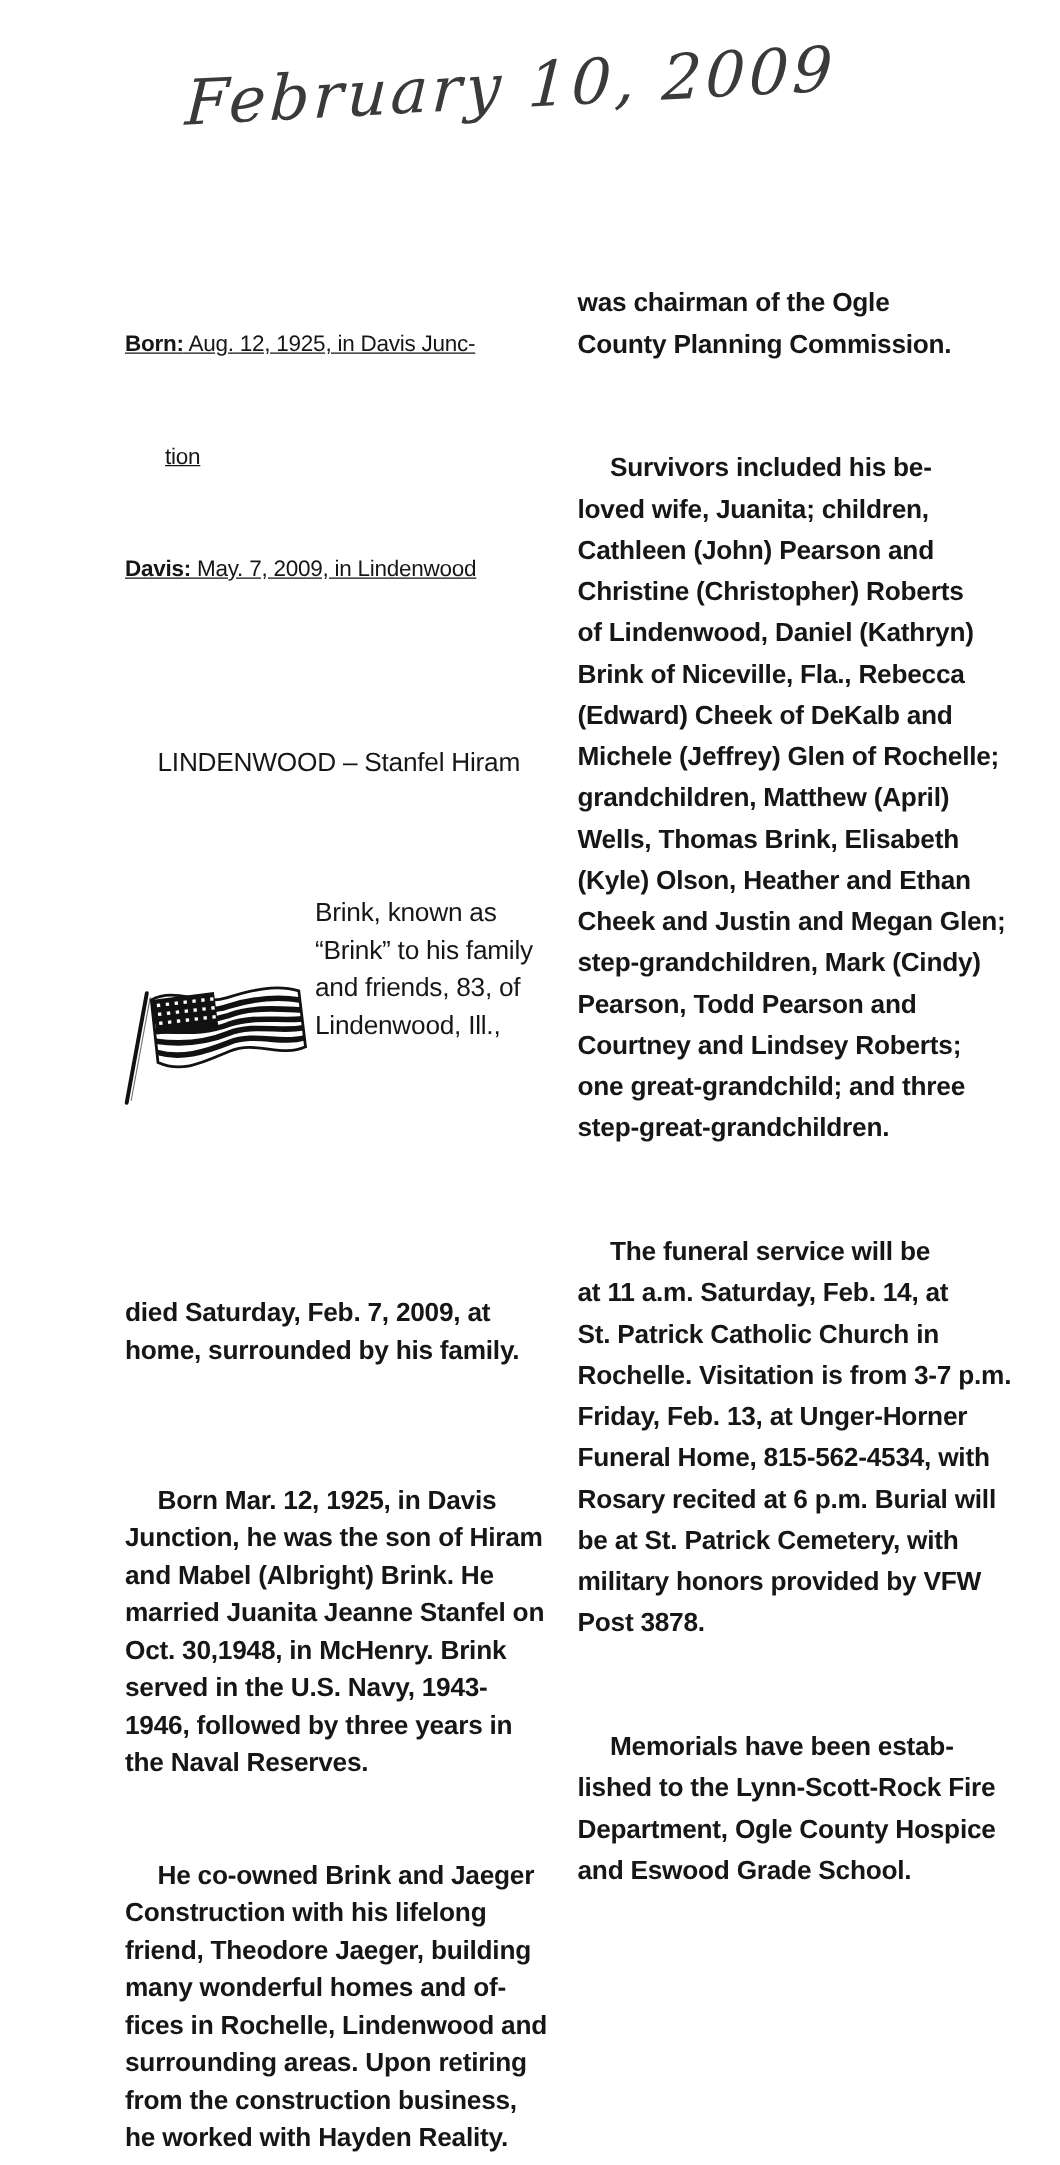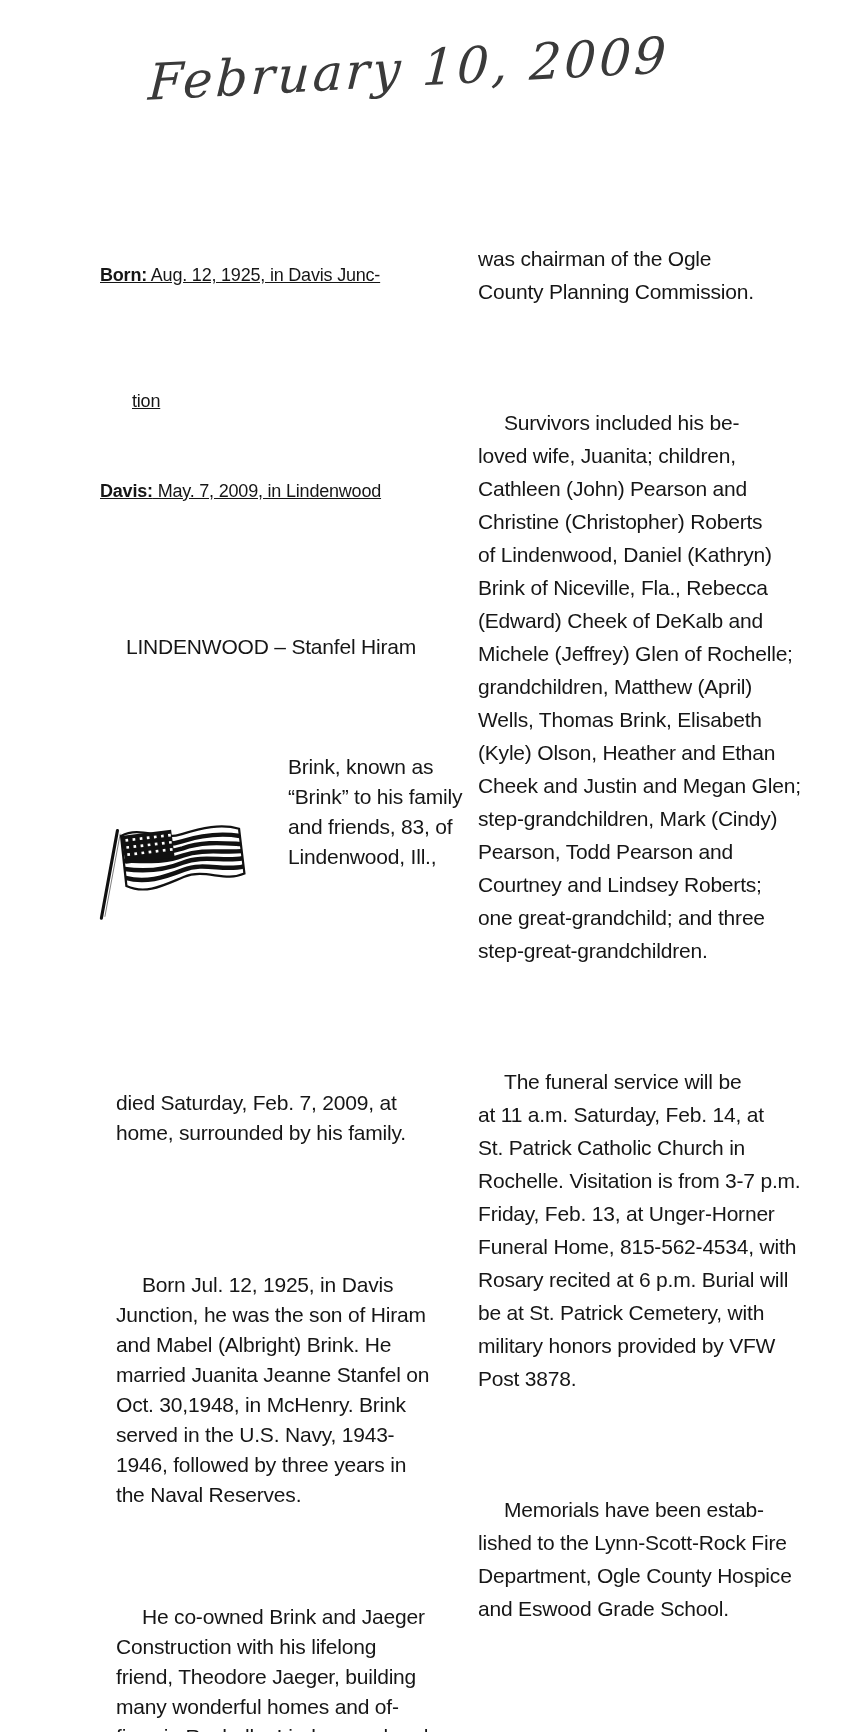--- a/index.html
+++ b/index.html
@@ -41,30 +41,30 @@
   .headline {
     font-size: 33px;
     font-weight: bold;
     letter-spacing: -0.5px;
     line-height: 36px;
     margin: 0 0 6px 0;
     white-space: nowrap;
   }
   .vital { line-height: 30px; white-space: nowrap; font-size: 18px; text-decoration: underline; }
   .vital b { font-weight: bold; }
-  .vital-cont { padding-left: 32px; margin-top: 36px; }
+  .vital-cont { padding-left: 32px; }
 
   .intro-first { margin-top: 36px; text-indent: 26px; }
 
-  .flag-row { display: flex; align-items: flex-start; gap: 36px; }
+  .flag-row { display: flex; align-items: flex-start; }
   .flag-wrap { flex: none; width: 152px; margin: 4px 4px 0 -4px; }
   .flag-wrap svg { display: block; width: 152px; height: 106px; }
   .beside-flag { flex: 1; }
 
-  .para { text-indent: 26px; margin: 16px; }
+  .para { text-indent: 26px; margin: 0; font-weight: bold; }
   .para.no-indent { text-indent: 0; }
 </style>
 </head>
 <body>
 
 <div id="page">
 
   <div class="handwriting">February 10, 2009</div>
 
   <div class="col col-left">
@@ -107,21 +107,21 @@
       </span>
       <div class="beside-flag">Brink, known as
 “Brink” to his family
 and friends, 83, of
 Lindenwood, Ill.,</div>
     </div>
 
     <div class="para no-indent">died Saturday, Feb. 7, 2009, at
 home, surrounded by his family.</div>
 
-    <div class="para">Born Jul. 12, 1925, in Davis
+    <div class="para">Born Mar. 12, 1925, in Davis
 Junction, he was the son of Hiram
 and Mabel (Albright) Brink. He
 married Juanita Jeanne Stanfel on
 Oct. 30,1948, in McHenry. Brink
 served in the U.S. Navy, 1943-
 1946, followed by three years in
 the Naval Reserves.</div>
     <div class="para">He co-owned Brink and Jaeger
 Construction with his lifelong
 friend, Theodore Jaeger, building

